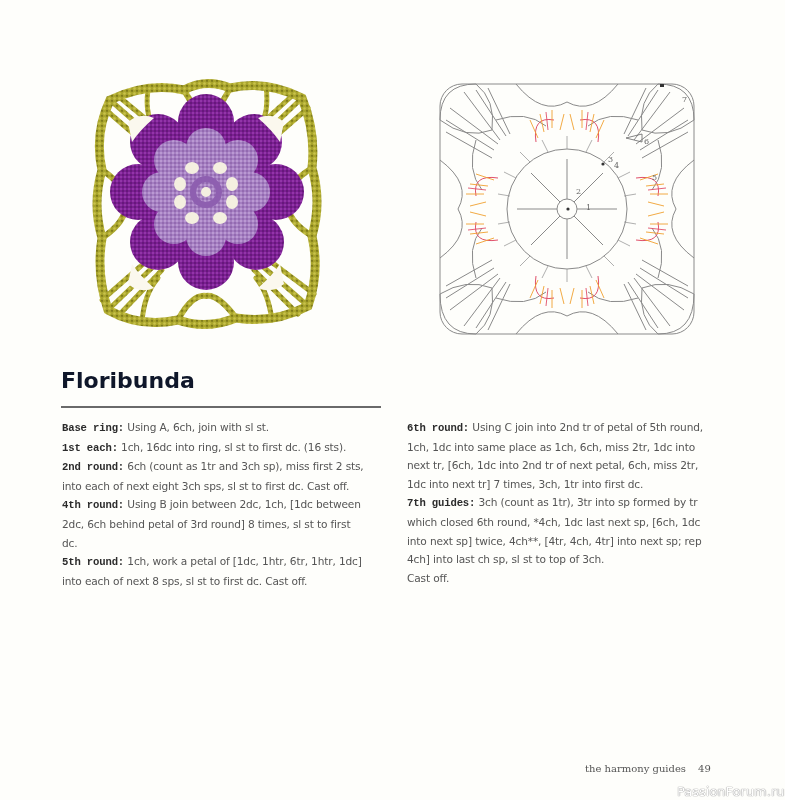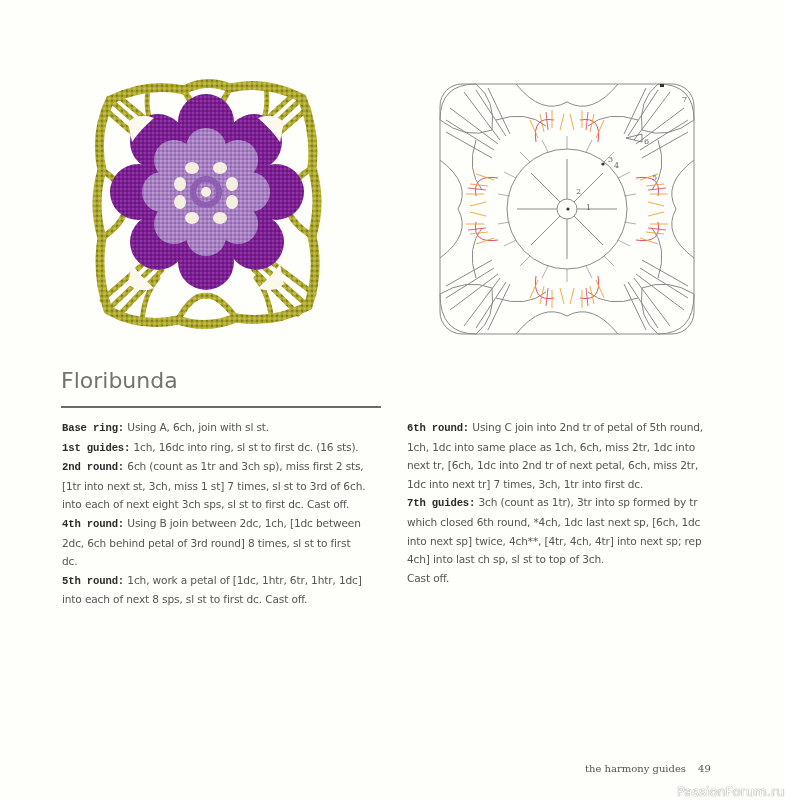--- a/index.html
+++ b/index.html
@@ -12,21 +12,21 @@
   }
   .photo {
     position: absolute; left: 88px; top: 72px; width: 236px; height: 262px;
   }
   .chart {
     position: absolute; left: 436px; top: 80px; width: 262px; height: 258px;
   }
   .title {
     position: absolute; left: 61px; top: 368px;
     font-family: "DejaVu Sans", sans-serif;
-    font-weight: 400; font-size: 22px; color: #737373;
+    font-weight: 700; font-size: 22px; color: #0f172a;
     letter-spacing: 0px;
   }
   .rule {
     position: absolute; left: 61px; top: 406px; width: 320px; height: 0;
     border-top: 2px solid #6a6a6a;
   }
   .col {
     position: absolute; top: 418px;
     font-size: 10.6px; line-height: 18.6px; color: #555;
     letter-spacing: -0.15px;
@@ -219,25 +219,24 @@
 </div>
 
 <div class="title">Floribunda</div>
 <div class="rule"></div>
 
 <div class="col left">
   <p class="para">
     <span class="line"><span class="lbl">Base ring:</span> <span>Using A, 6ch, join with sl st.</span></span>
   </p>
   <p class="para">
-    <span class="line"><span class="lbl">1st guides:</span> <span>1ch, 16dc into ring, sl st to first dc. (16 sts).</span></span>
+    <span class="line"><span class="lbl">1st each:</span> <span>1ch, 16dc into ring, sl st to first dc. (16 sts).</span></span>
   </p>
   <p class="para">
     <span class="line"><span class="lbl">2nd round:</span> <span>6ch (count as 1tr and 3ch sp), miss first 2 sts,</span></span>
-    <span class="line">[1tr into next st, 3ch, miss 1 st] 7 times, sl st to 3rd of 6ch.</span>
   </p>
   <p class="para">
     <span class="line">into each of next eight 3ch sps, sl st to first dc. Cast off.</span>
   </p>
   <p class="para">
     <span class="line"><span class="lbl">4th round:</span> <span>Using B join between 2dc, 1ch, [1dc between</span></span>
     <span class="line">2dc, 6ch behind petal of 3rd round] 8 times, sl st to first</span>
     <span class="line">dc.</span>
   </p>
   <p class="para">

